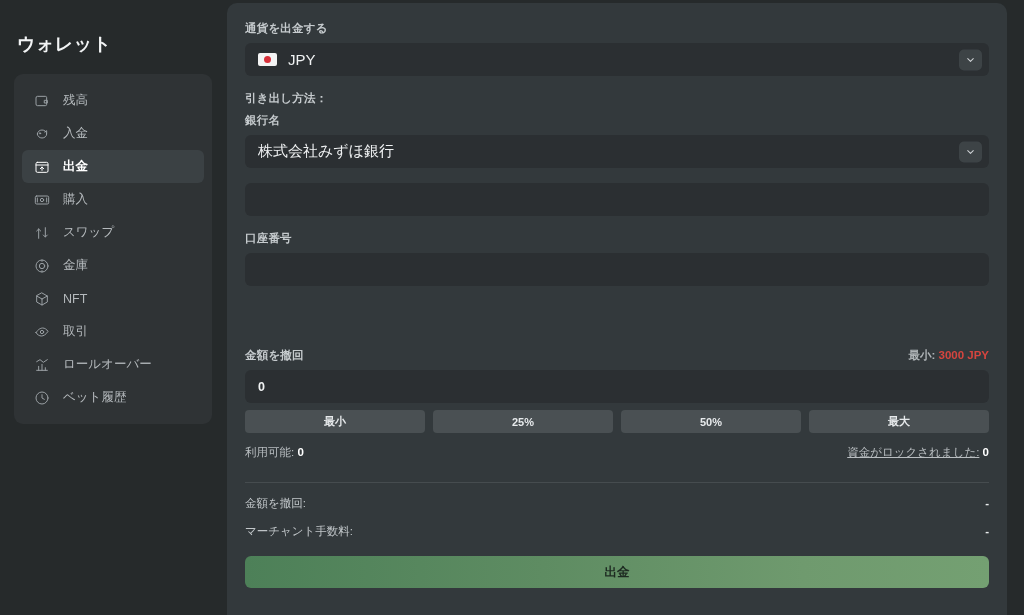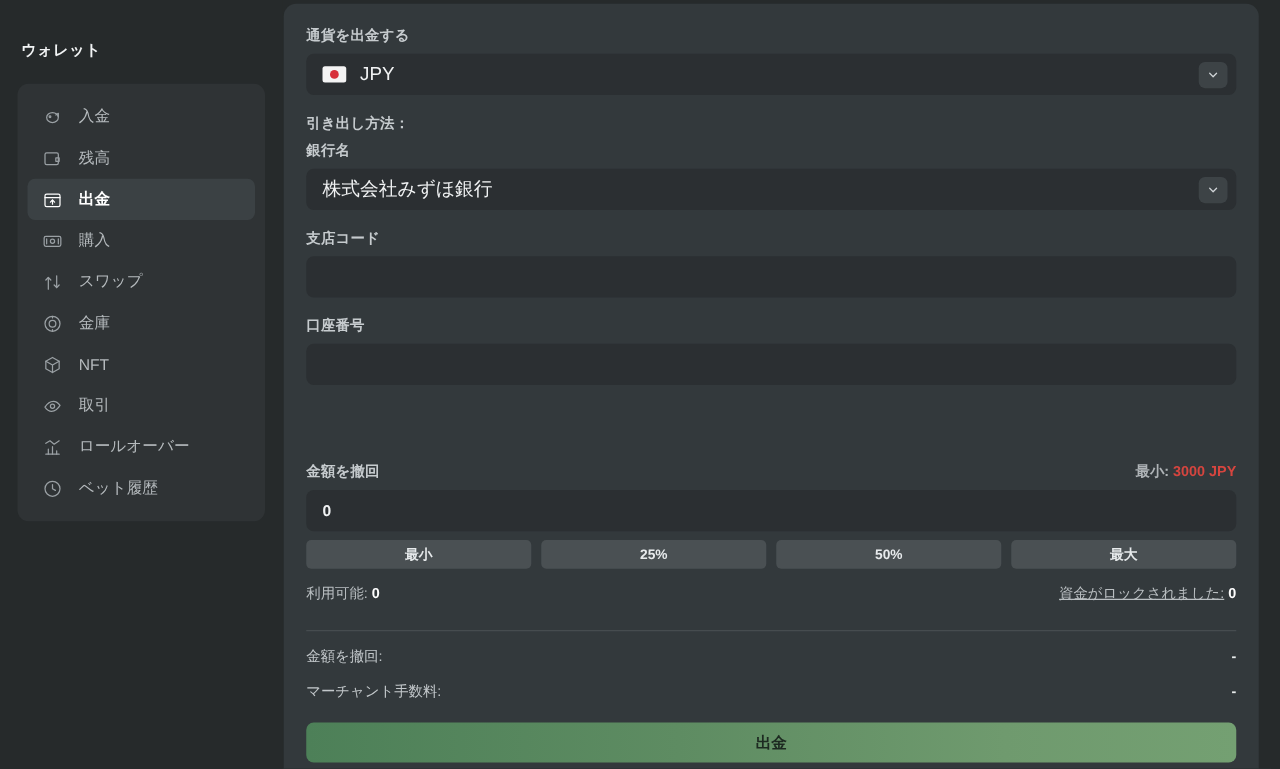--- a/index.html
+++ b/index.html
@@ -21,21 +21,21 @@
   .sidebar {
     position: absolute;
     left: 0; top: 0;
     width: 226px;
     height: 615px;
     background: #262a2b;
     padding: 22px 14px 0 14px;
   }
 
   .wallet-title {
-    font-size: 12px;
+    font-size: 18px;
     font-weight: bold;
     color: #f2f4f5;
     letter-spacing: 0.5px;
     margin: 10px 0 18px 3px;
   }
 
   .nav-card {
     background: #2f3335;
     border-radius: 9px;
     padding: 10px 8px;
@@ -284,36 +284,36 @@
 <body>
 
 <div class="sidebar">
   <div class="wallet-title">ウォレット</div>
 
   <div class="nav-card">
 
     <div class="nav-item">
       <span class="nav-ico">
         <svg viewBox="0 0 24 24">
+            <path d="M3 7a2 2 0 0 1 2-2h12a2 2 0 0 1 2 2v10a2 2 0 0 1-2 2H5a2 2 0 0 1-2-2z"></path>
+            <path d="M16 11h4v4h-4z"></path>
+          </svg>
+      </span>
+      <span class="nav-label">残高</span>
+    </div>
+
+    <div class="nav-item">
+      <span class="nav-ico">
+        <svg viewBox="0 0 24 24">
             <path d="M5 12a7 6 0 1 0 14 0 7 6 0 1 0-14 0"></path>
             <path d="M16 9l3-2v4"></path>
             <circle cx="9" cy="11" r="1"></circle>
           </svg>
       </span>
       <span class="nav-label">入金</span>
-    </div>
-
-    <div class="nav-item">
-      <span class="nav-ico">
-        <svg viewBox="0 0 24 24">
-            <path d="M3 7a2 2 0 0 1 2-2h12a2 2 0 0 1 2 2v10a2 2 0 0 1-2 2H5a2 2 0 0 1-2-2z"></path>
-            <path d="M16 11h4v4h-4z"></path>
-          </svg>
-      </span>
-      <span class="nav-label">残高</span>
     </div>
 
     <div class="nav-item active">
       <span class="nav-ico">
         <svg viewBox="0 0 24 24">
             <rect x="3" y="5" width="18" height="15" rx="2"></rect>
             <path d="M3 9h18"></path>
             <path d="M12 17V12"></path>
             <path d="M9.5 14.5L12 12l2.5 2.5"></path>
           </svg>
@@ -421,21 +421,20 @@
   <div class="control">
     <span class="ctl-text">株式会社みずほ銀行</span>
     <span class="chevron-btn">
       <svg viewBox="0 0 24 24">
           <path d="M6 9l6 6 6-6"></path>
         </svg>
     </span>
   </div>
 
   
-  <div class="field-label">支店コード</div>
   <input class="text-input" type="text" value="" style="">
 
   
   <div class="field-label">口座番号</div>
   <input class="text-input" type="text" value="" style="">
 
   
   <div class="label-row">
     <span class="field-label">金額を撤回</span>
     <span class="min-note">

